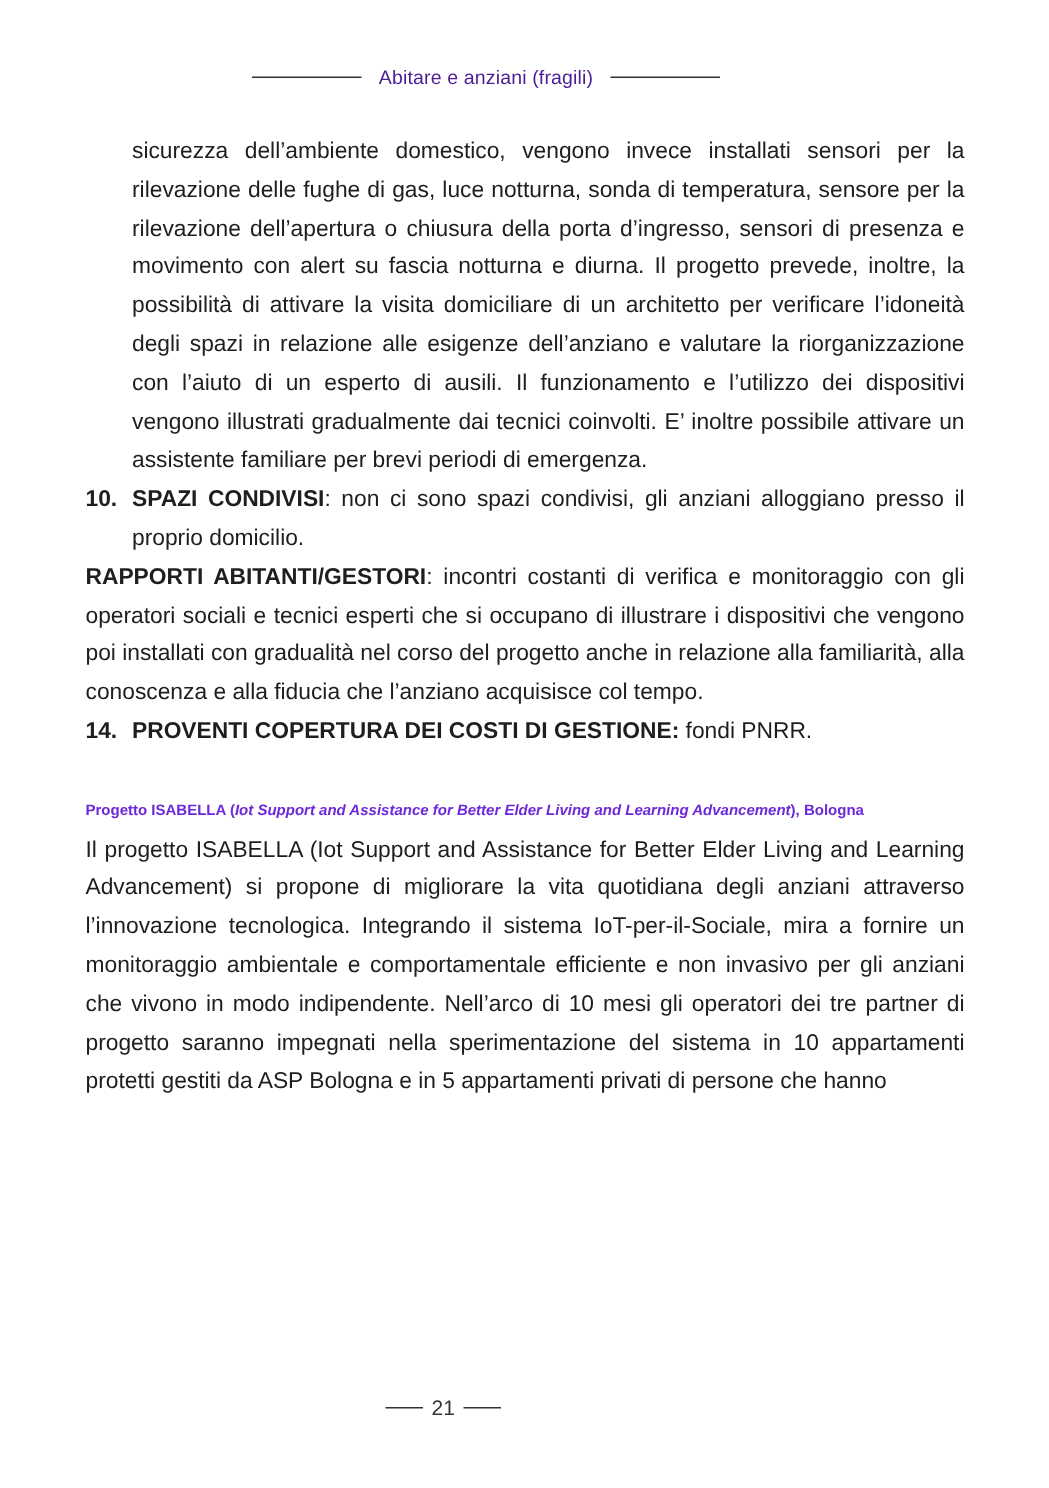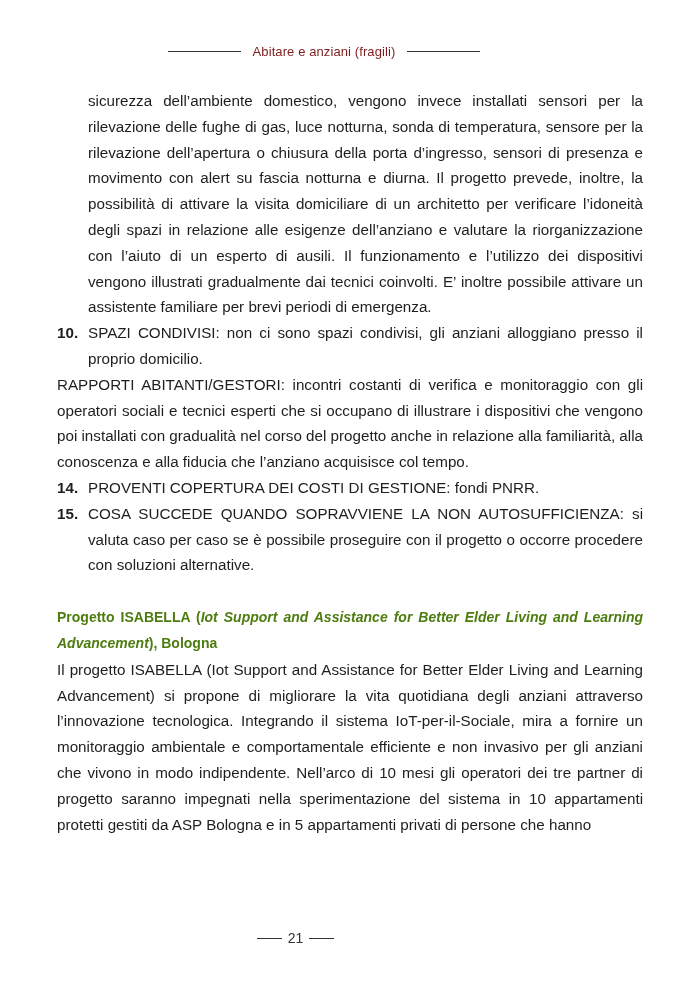--- a/index.html
+++ b/index.html
@@ -4,39 +4,39 @@
 <style>
   html, body { margin: 0; padding: 0; background: #ffffff; }
   body {
     width: 699px; height: 992px; position: relative; overflow: hidden;
     font-family: "Liberation Sans", "DejaVu Sans", sans-serif;
     color: #1e1e1e;
   }
   .running-header {
     position: absolute; top: 44px; left: 0; width: 648px;
     display: flex; align-items: center; justify-content: center;
-    font-size: 13px; color: #7f1d1d;
+    font-size: 13px; color: #4c1d95;
   }
   .running-header .rule { width: 73px; height: 1px; background: #333; }
   .running-header .title { margin: 0 12px; letter-spacing: 0.1px; }
 
   .content {
     position: absolute; top: 88px; left: 57px; width: 586px;
     font-size: 15.2px; line-height: 25.8px;
   }
   .para { text-align: justify; margin: 0; }
   .indent { padding-left: 31px; }
   .item { display: flex; margin: 0; justify-content: space-between; }
   .item .num { width: 31px; flex: 0 0 31px; font-weight: bold; }
   .item .body { flex: 1; text-align: justify; }
-  .item .label { font-weight: normal; }
+  .item .label { font-weight: bold; }
 
   .section-title {
-    margin-top: 27px; color: #4d7c0f; font-weight: bold;
-    text-align: justify; font-size: 14px; line-height: 25.8px;
+    margin-top: 27px; color: #6d28d9; font-weight: bold;
+    text-align: justify; font-size: 10px; line-height: 25.8px;
   }
   .section-title .it { font-style: italic; }
 
   .page-footer {
     position: absolute; top: 930px; left: 0; width: 591px;
     display: flex; align-items: center; justify-content: center;
     font-size: 14px; color: #333;
   }
   .page-footer .rule { width: 25px; height: 1px; background: #333; }
   .page-footer .num { margin: 0 6px; }
@@ -57,24 +57,20 @@
     <span class="num">10.</span>
     <span class="body"><span class="label">SPAZI CONDIVISI</span><span>:</span><span> non ci sono spazi condivisi, gli anziani alloggiano presso il proprio domicilio.</span></span>
   </div>
   <div class="item">
     <span class="body"><span class="label">RAPPORTI ABITANTI/GESTORI</span><span>:</span><span> incontri costanti di verifica e monitoraggio con gli operatori sociali e tecnici esperti che si occupano di illustrare  i dispositivi che vengono poi installati con gradualità nel corso del progetto anche in relazione alla familiarità, alla conoscenza e alla fiducia che l’anziano acquisisce col tempo.</span></span>
   </div>
   <div class="item">
     <span class="num">14.</span>
     <span class="body"><span class="label">PROVENTI COPERTURA DEI COSTI DI GESTIONE:</span><span></span><span> fondi PNRR.</span></span>
   </div>
-  <div class="item">
-    <span class="num">15.</span>
-    <span class="body"><span class="label">COSA SUCCEDE QUANDO SOPRAVVIENE LA NON AUTOSUFFICIENZA</span><span>:</span><span> si valuta caso per caso se è possibile proseguire con il progetto o occorre procedere con soluzioni alternative.</span></span>
-  </div>
 
   <div class="section-title"><span>Progetto ISABELLA (</span><span class="it">Iot Support and Assistance for Better Elder Living and Learning Advancement</span><span>), Bologna</span></div>
   <p class="para">Il progetto ISABELLA (Iot Support and Assistance for Better Elder Living and Learning Advancement) si propone di migliorare la vita quotidiana degli anziani attraverso l’innovazione tecnologica. Integrando il sistema IoT-per-il-Sociale, mira a fornire un monitoraggio ambientale e comportamentale efficiente e non invasivo per gli anziani che vivono in modo indipendente. Nell’arco di 10 mesi gli operatori dei tre partner di progetto saranno impegnati nella sperimentazione del sistema in 10 appartamenti protetti gestiti da ASP Bologna e in 5 appartamenti privati di persone che hanno</p>
 </div>
 
 <div class="page-footer">
   <span class="rule"></span>
   <span class="num">21</span>
   <span class="rule"></span>
 </div>

